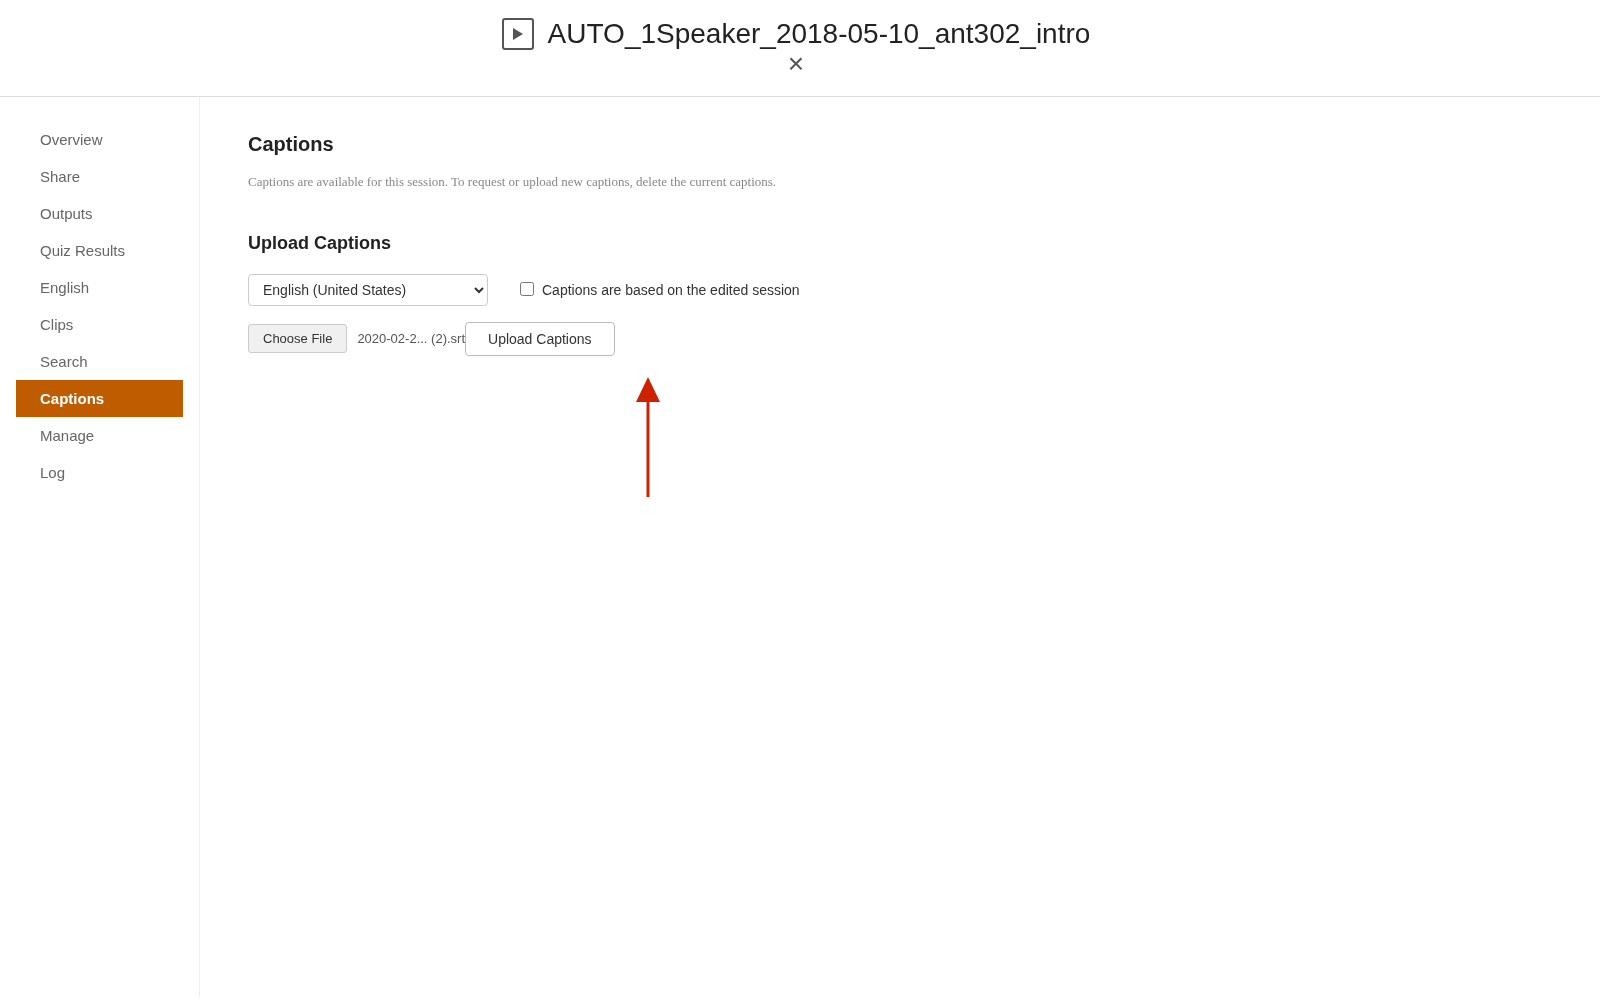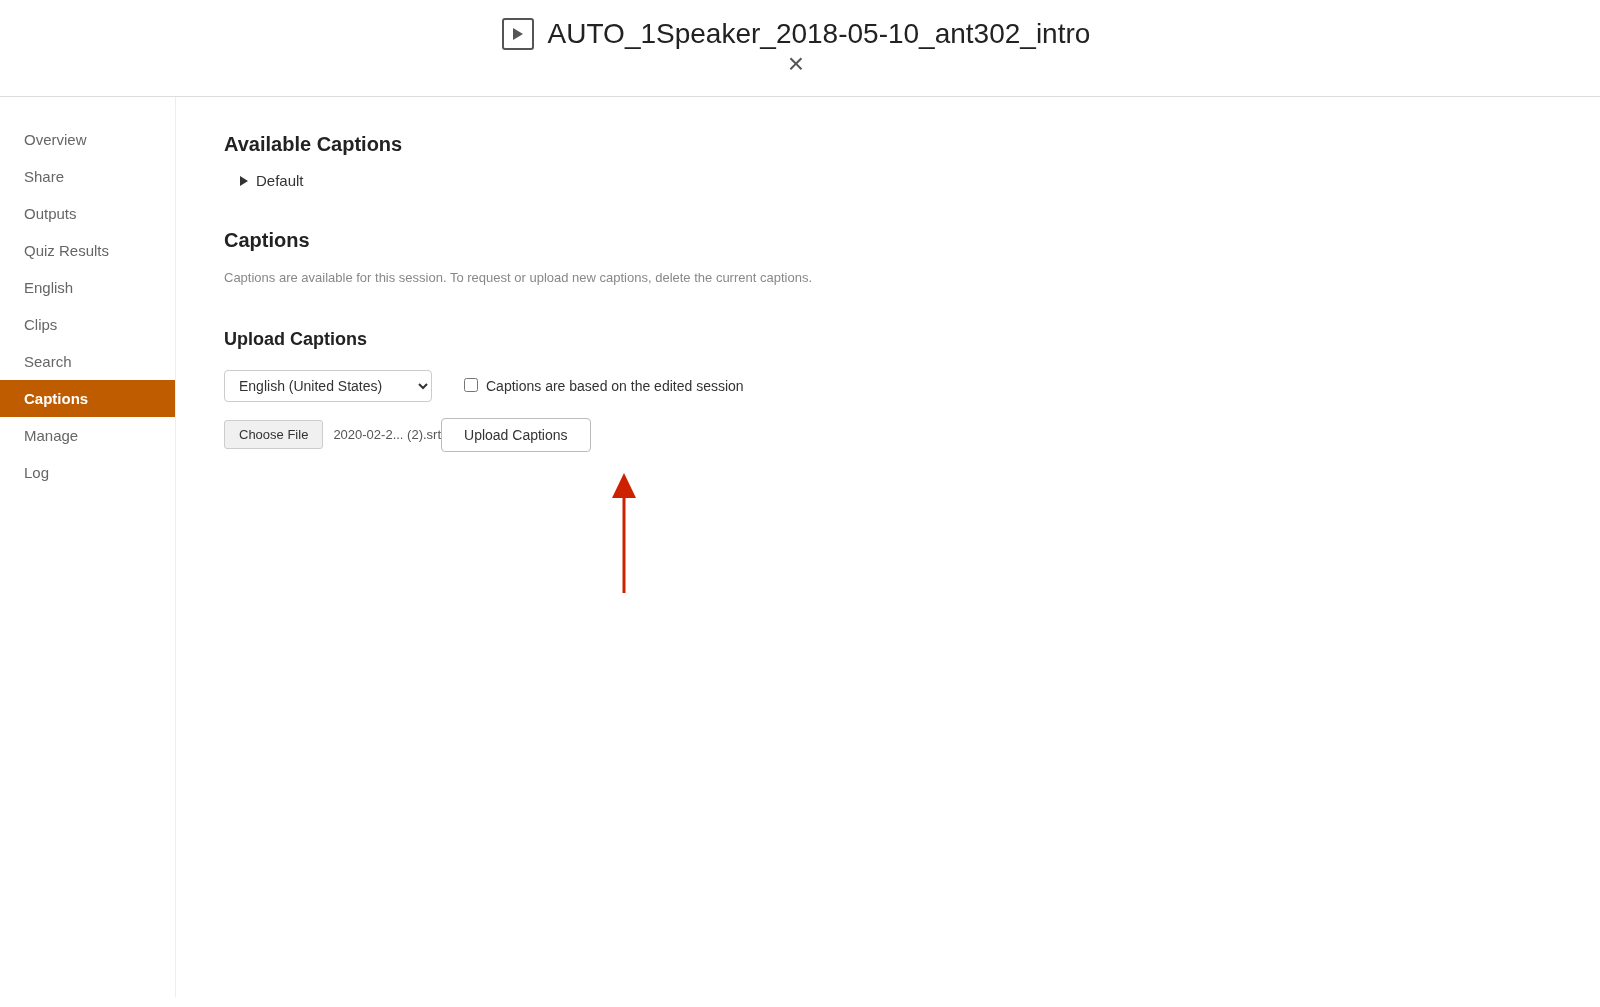--- a/index.html
+++ b/index.html
@@ -56,22 +56,22 @@
     }
 
     
     .layout {
       display: flex;
       min-height: 900px;
     }
 
     
     .sidebar {
-      width: 176px;
-      padding: 24px 0;
+      width: 200px;
+      padding: 24px 16px;
       flex-shrink: 0;
       border-right: 1px solid #eee;
     }
     .sidebar-item {
       display: block;
       padding: 10px 24px;
       font-size: 15px;
       color: #666;
       cursor: pointer;
       text-decoration: none;
@@ -114,20 +114,21 @@
       border-left: 8px solid #333;
       flex-shrink: 0;
     }
 
     
     .captions-description {
       font-size: 13px;
       color: #888;
       margin-top: 8px;
       line-height: 1.6;
+      font-family: Liberation Serif, serif;
     }
 
     
     .upload-section-title {
       font-size: 18px;
       font-weight: 600;
       color: #222;
       margin-bottom: 20px;
     }
     .upload-row {
@@ -144,21 +145,21 @@
 
     
     .language-select {
       appearance: auto;
       font-size: 14px;
       padding: 6px 28px 6px 10px;
       border: 1px solid #ccc;
       border-radius: 4px;
       background: #fff;
       color: #333;
-      width: 208px;
+      width: 240px;
       cursor: pointer;
     }
 
     
     .checkbox-label {
       display: flex;
       align-items: flex-start;
       gap: 8px;
       font-size: 14px;
       color: #333;
@@ -235,27 +236,20 @@
     <a class="sidebar-item">English</a>
     <a class="sidebar-item">Clips</a>
     <a class="sidebar-item">Search</a>
     <a class="sidebar-item active">Captions</a>
     <a class="sidebar-item">Manage</a>
     <a class="sidebar-item">Log</a>
   </nav>
 
   <main class="main">
 
-    <div class="section">
-      <div class="section-title">Available Captions</div>
-      <div class="default-item">
-        <div class="triangle-right"></div>
-        <span>Default</span>
-      </div>
-    </div>
 
     <div class="section">
       <div class="section-title">Captions</div>
       <p class="captions-description">Captions are available for this session. To request or upload new captions, delete the current captions.</p>
     </div>
 
     <div class="section">
       <div class="upload-section-title">Upload Captions</div>
 
       <div class="upload-row">

